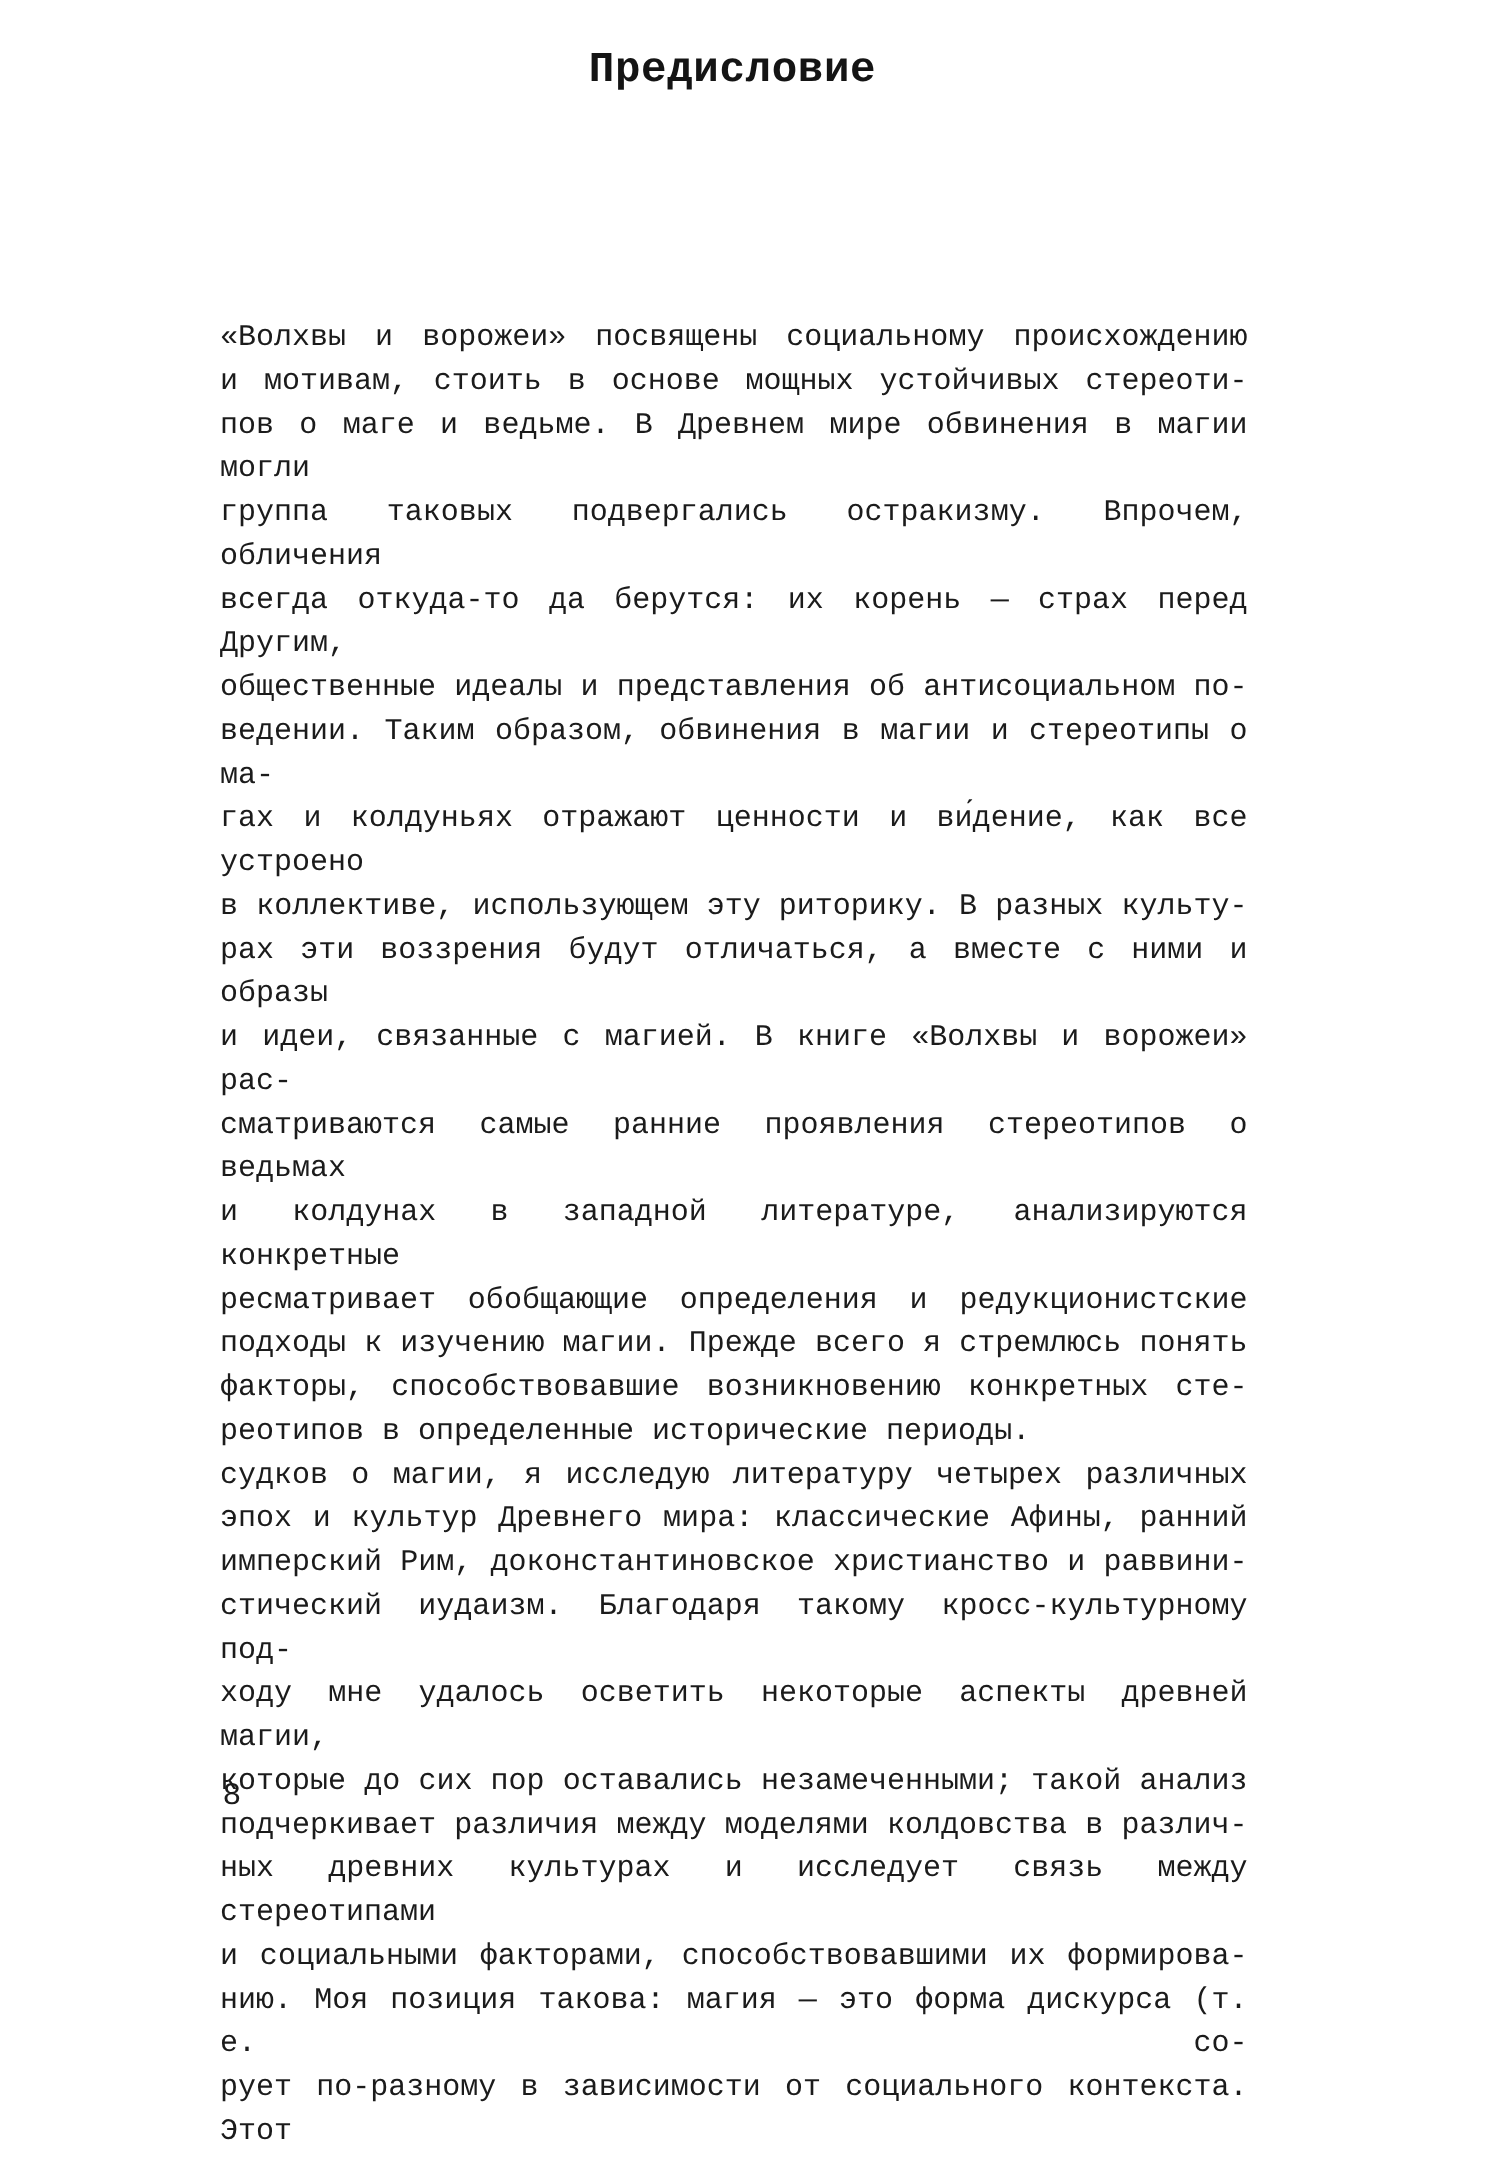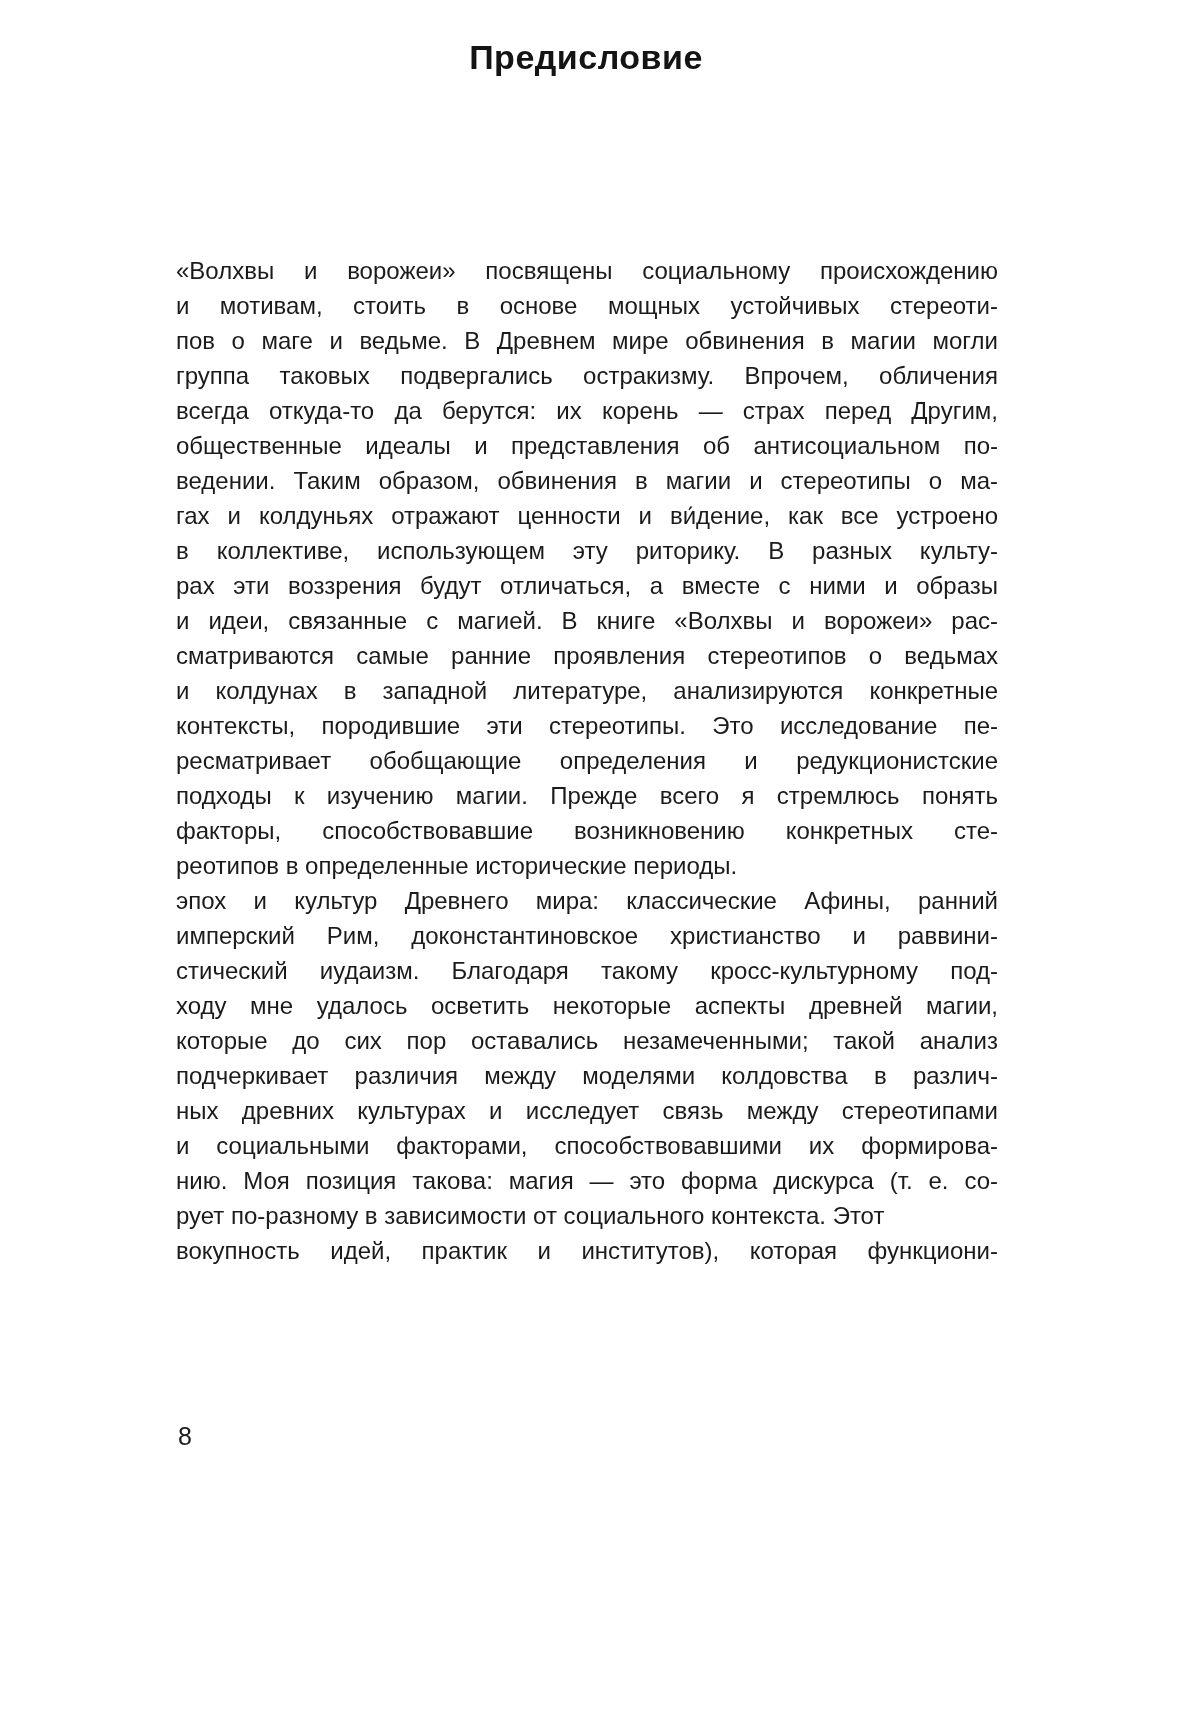--- a/index.html
+++ b/index.html
@@ -5,21 +5,21 @@
   html, body {
     margin: 0;
     padding: 0;
     background: #ffffff;
   }
   .page {
     position: relative;
     width: 1088px;
     height: 1727px;
     background: #ffffff;
-    font-family: Liberation Sans, sans-serif;
+    font-family: Liberation Mono, monospace;
     color: #1b1b1b;
     overflow: hidden;
   }
   .page-title {
     position: absolute;
     top: 38px;
     left: 176px;
     width: 820px;
     margin: 0;
     text-align: center;
@@ -74,27 +74,27 @@
         <div class="line">группа таковых подвергались остракизму. Впрочем, обличения</div>
         <div class="line">всегда откуда-то да берутся: их корень — страх перед Другим,</div>
         <div class="line">общественные идеалы и представления об антисоциальном по-</div>
         <div class="line">ведении. Таким образом, обвинения в магии и стереотипы о ма-</div>
         <div class="line">гах и колдуньях отражают ценности и ви́дение, как все устроено</div>
         <div class="line">в коллективе, использующем эту риторику. В разных культу-</div>
         <div class="line">рах эти воззрения будут отличаться, а вместе с ними и образы</div>
         <div class="line">и идеи, связанные с магией. В книге «Волхвы и ворожеи» рас-</div>
         <div class="line">сматриваются самые ранние проявления стереотипов о ведьмах</div>
         <div class="line">и колдунах в западной литературе, анализируются конкретные</div>
-        <div class="line">контексты, породившие эти стереотипы. Это исследование пе-</div>
         <div class="line">ресматривает обобщающие определения и редукционистские</div>
         <div class="line">подходы к изучению магии. Прежде всего я стремлюсь понять</div>
         <div class="line">факторы, способствовавшие возникновению конкретных сте-</div>
         <div class="line last">реотипов в определенные исторические периоды.</div>
       </div>
       <div class="paragraph">
+        <div class="line">судков о магии, я исследую литературу четырех различных</div>
         <div class="line">эпох и культур Древнего мира: классические Афины, ранний</div>
         <div class="line">имперский Рим, доконстантиновское христианство и раввини-</div>
         <div class="line">стический иудаизм. Благодаря такому кросс-культурному под-</div>
         <div class="line">ходу мне удалось осветить некоторые аспекты древней магии,</div>
         <div class="line">которые до сих пор оставались незамеченными; такой анализ</div>
         <div class="line">подчеркивает различия между моделями колдовства в различ-</div>
         <div class="line">ных древних культурах и исследует связь между стереотипами</div>
         <div class="line">и социальными факторами, способствовавшими их формирова-</div>
         <div class="line">нию. Моя позиция такова: магия — это форма дискурса (т. е. со-</div>
         <div class="line last">рует по-разному в зависимости от социального контекста. Этот</div>

